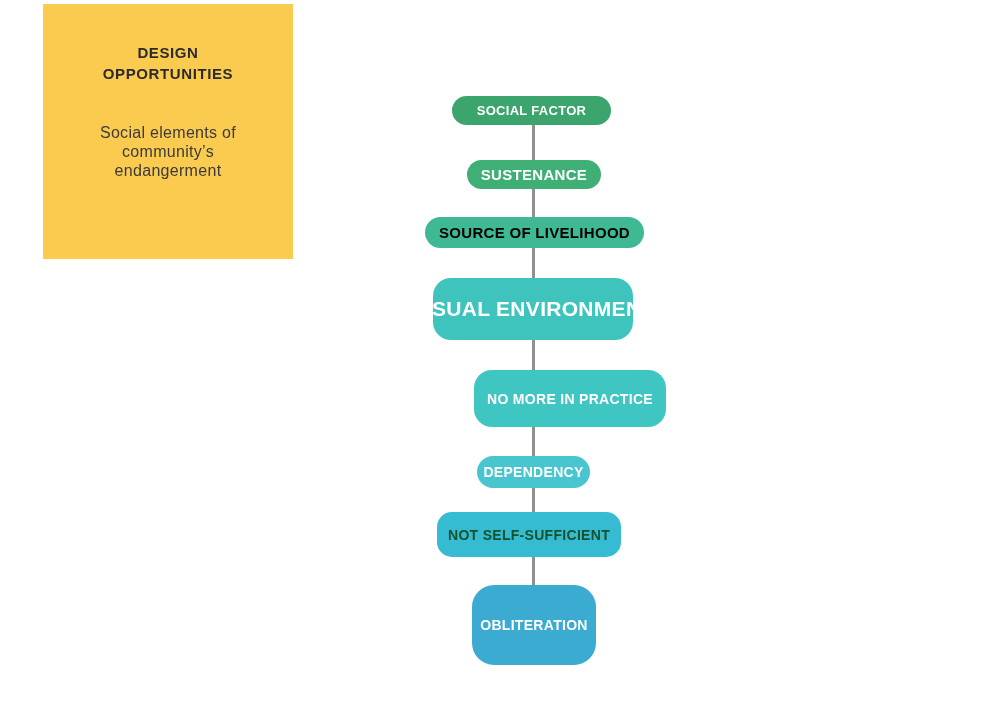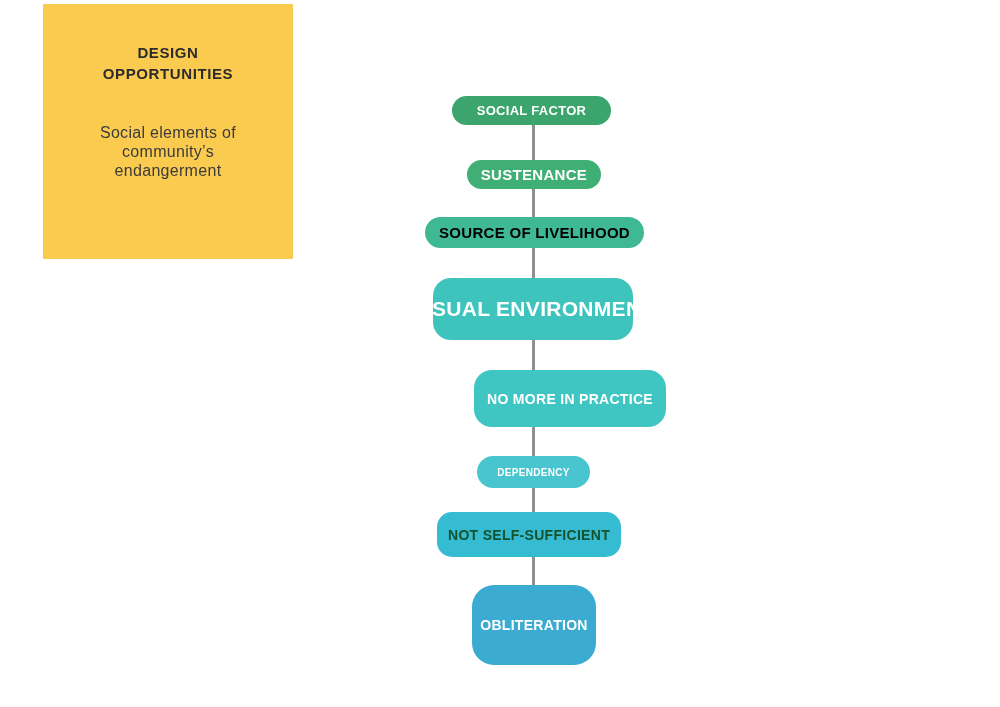--- a/index.html
+++ b/index.html
@@ -59,21 +59,21 @@
     font-size: 14px;
     letter-spacing: 0.3px;
     white-space: nowrap;
     text-align: center;
   }
   .node-0 { left: 452px; top:  96px; width: 159px; height: 29px; border-radius: 16px; font-size: 13px; }
   .node-1 { left: 467px; top: 160px; width: 134px; height: 29px; border-radius: 15px; font-size: 15px; }
   .node-2 { left: 425px; top: 217px; width: 219px; height: 31px; border-radius: 16px; font-size: 15px; }
   .node-3 { left: 433px; top: 278px; width: 200px; height: 62px; border-radius: 18px; font-size: 21px; }
   .node-4 { left: 438px; top: 370px; width: 192px; height: 57px; border-radius: 18px; font-size: 14px; margin-left: 36px; }
-  .node-5 { left: 477px; top: 456px; width: 113px; height: 32px; border-radius: 16px; font-size: 10px; }
+  .node-5 { left: 477px; top: 456px; width: 113px; height: 32px; border-radius: 16px; font-size: 14px; }
   .node-6 { left: 437px; top: 512px; width: 184px; height: 45px; border-radius: 15px; font-size: 14px; }
   .node-7 { left: 472px; top: 585px; width: 124px; height: 80px; border-radius: 22px; font-size: 14px; text-align: right; }
 </style>
 </head>
 <body>
 
 <div class="canvas">
 
   <div class="info-panel" style="background: rgb(251, 203, 80);">
     <div class="panel-title" style="color: rgb(43, 43, 43);">DESIGN OPPORTUNITIES</div>

